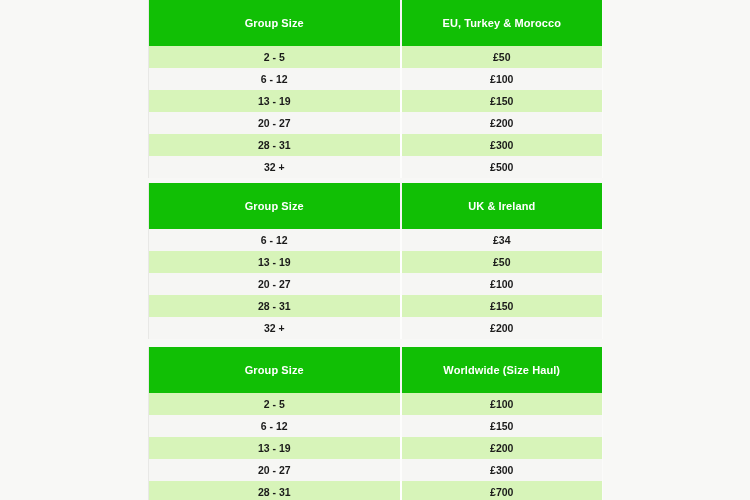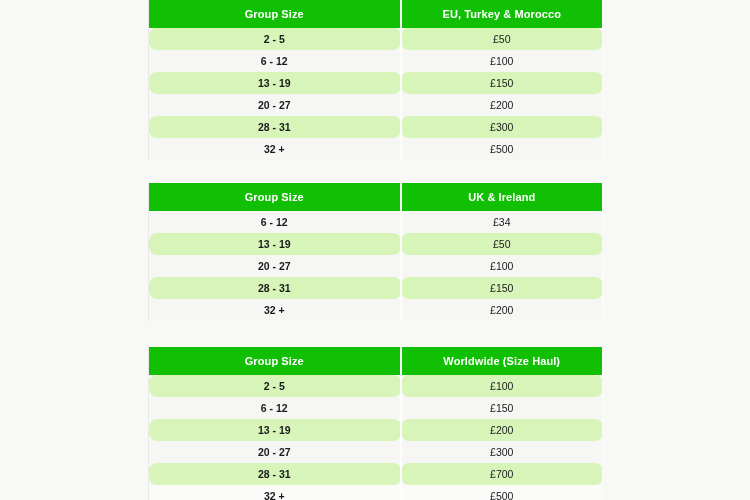--- a/index.html
+++ b/index.html
@@ -40,21 +40,21 @@
   .price-table col.col-price { width: 202px; }
 
   .price-table thead th {
     background: #11bf05;
     color: #ffffff;
     font-size: 11px;
     font-weight: bold;
     text-align: center;
     height: 22px;
     line-height: 22px;
-    padding: 3px;
+    padding: 12px;
     border: 0;
     letter-spacing: 0.1px;
   }
   .price-table thead th.th-group {
     border-right: 2px solid #f6f6f4;
   }
 
   .price-table tbody td {
     height: 22px;
     line-height: 22px;
@@ -62,24 +62,24 @@
     text-align: center;
     font-size: 10.5px;
     color: #1a1a1a;
     border: 0;
   }
   .price-table tbody td.cell-group {
     font-weight: bold;
     border-right: 2px solid #ffffff;
   }
   .price-table tbody td.cell-price {
-    font-weight: normal;
-  }
-
-  .price-table tbody tr.band-green td { background: #d7f4b9; border-radius: 8px; }
+    font-weight: bold;
+  }
+
+  .price-table tbody tr.band-green td { background: #d7f4b9; }
   .price-table tbody tr.band-plain td { background: #f6f6f4; }
   .price-table tbody tr.band-plain td.cell-group { border-right-color: #fdfdfc; }
   .price-table tbody tr.band-green td.cell-group { border-right-color: #ffffff; }
 
   
   .table-block { position: absolute; left: 0; width: 454px; }
   .table-block.t0 { top: 0px; }
   .table-block.t1 { top: 183px; }
   .table-block.t2 { top: 347px; }
 

